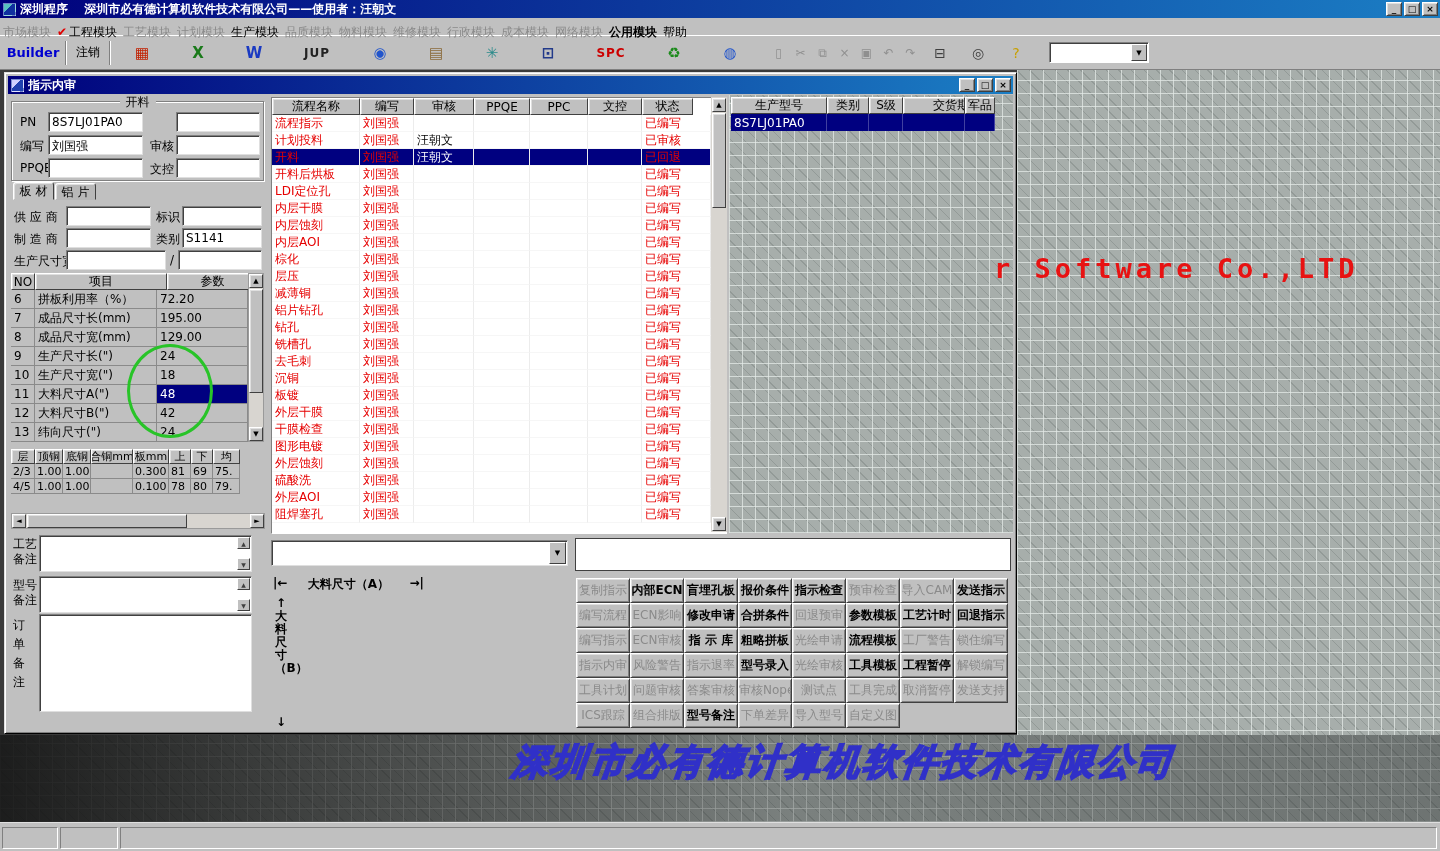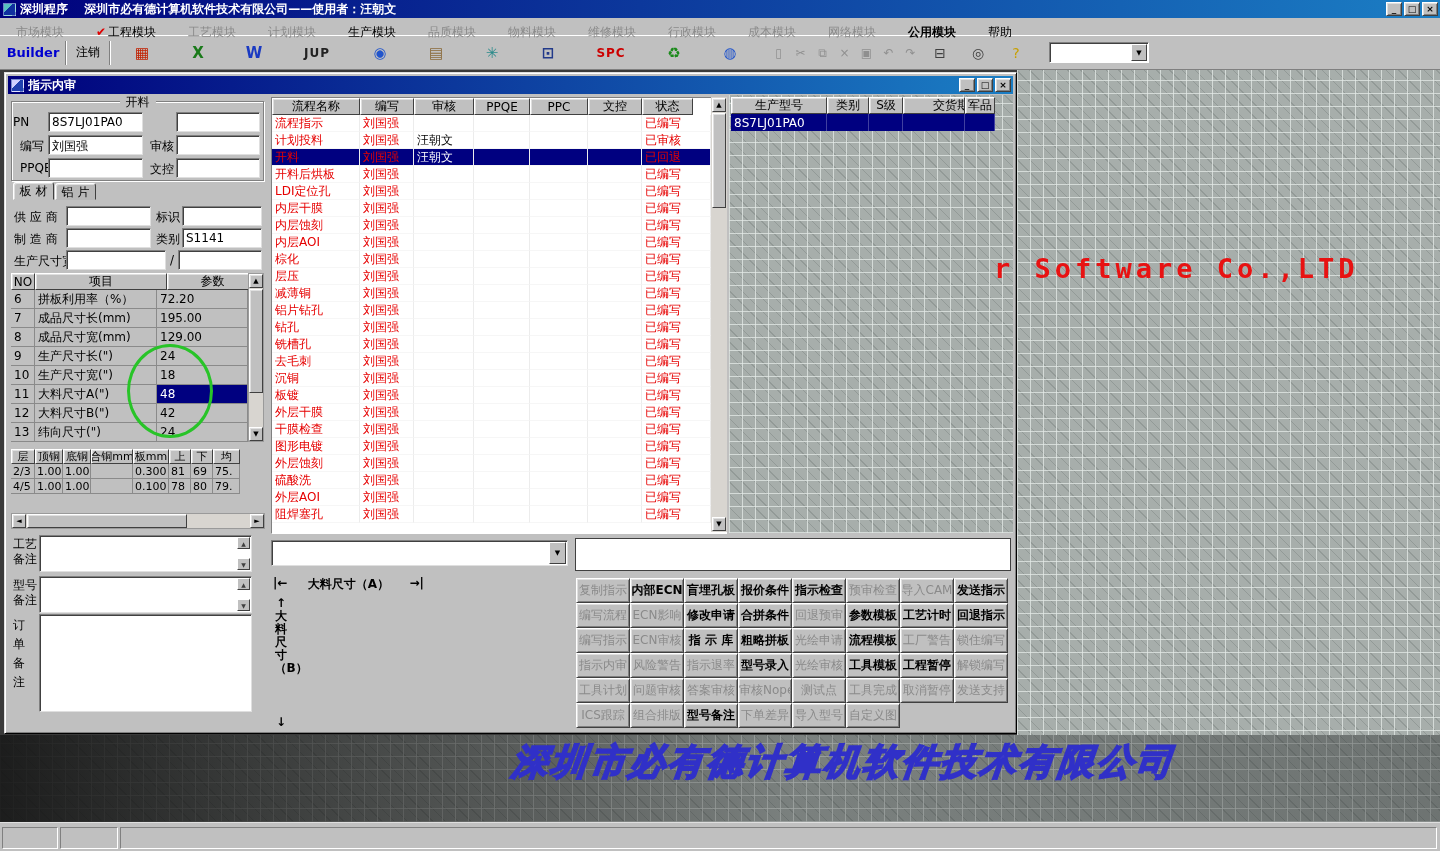--- a/index.html
+++ b/index.html
@@ -13,21 +13,21 @@
     background:linear-gradient(135deg,#58c0c0 0 40%,#1030a0 40%);border:1px solid rgba(255,255,255,.4);}
   .title-text{color:#fff;font-weight:bold;font-size:12px;flex:1;white-space:nowrap;overflow:hidden;}
   .win-buttons{display:flex;gap:2px;flex:none;}
   .winbtn{width:16px;height:14px;font-size:9px;line-height:9px;padding:0;cursor:pointer;color:#000;
     background:#c0c0c0;border:1px solid;border-color:#ffffff #404040 #404040 #ffffff;
     box-shadow:inset 1px 1px 0 #dfdfdf, inset -1px -1px 0 #808080;font-weight:bold;}
 
   
   .menubar{position:absolute;left:0;top:18px;width:1440px;height:17px;background:#c0c0c0;
     display:flex;align-items:center;z-index:99;}
-  .menu-item{padding:1px 16px;font-size:12px;white-space:nowrap;cursor:default;margin-top:12px;}
+  .menu-item{padding:1px 3px;font-size:12px;white-space:nowrap;cursor:default;margin-top:12px;}
   .menu-item.dis{color:#8a8a8a;}
   .menu-item.bold{font-weight:bold;}
   .menu-check{color:#e00000;font-weight:bold;margin-right:2px;}
 
   
   .toolbar{position:absolute;left:0;top:35px;width:1440px;height:35px;background:#c0c0c0;
     border-top:1px solid #ffffff;border-bottom:1px solid #808080;display:flex;align-items:center;padding:0 4px;z-index:98;}
   .tbtn{height:26px;min-width:34px;display:flex;align-items:center;justify-content:center;
     background:#c0c0c0;border:none;font-size:15px;cursor:pointer;flex:none;}
   .tbtn.builder{color:#0000d0;font-weight:bold;font-size:13px;min-width:58px;}
@@ -259,21 +259,21 @@
         <span class="win-buttons">
           <button class="winbtn">_</button>
           <button class="winbtn">□</button>
           <button class="winbtn">×</button>
         </span>
       </div>
       <div class="client" id="client">
 
         <div class="groupbox" id="groupbox">
           <div class="groupbox-title">开料</div>
-        <div class="flabel" style="left: 1px; top: 13px;">PN</div>
+        <div class="flabel" style="left: 8px; top: 13px;">PN</div>
             <div class="field" style="left: 36px; top: 10px; width: 95px;">8S7LJ01PA0</div>
             <div class="flabel" style="left: 130px; top: 13px; margin-left: 48px;">版本</div>
             <div class="field" style="left: 164px; top: 10px; width: 84px;"></div>
             <div class="flabel" style="left: 8px; top: 36px;">编写</div>
             <div class="field" style="left: 36px; top: 33px; width: 95px;">刘国强</div>
             <div class="flabel" style="left: 138px; top: 36px;">审核</div>
             <div class="field" style="left: 164px; top: 33px; width: 84px;"></div>
             <div class="flabel" style="left: 8px; top: 59px;">PPQE</div>
             <div class="field" style="left: 36px; top: 56px; width: 95px;"></div>
             <div class="flabel" style="left: 138px; top: 59px;">文控</div>

